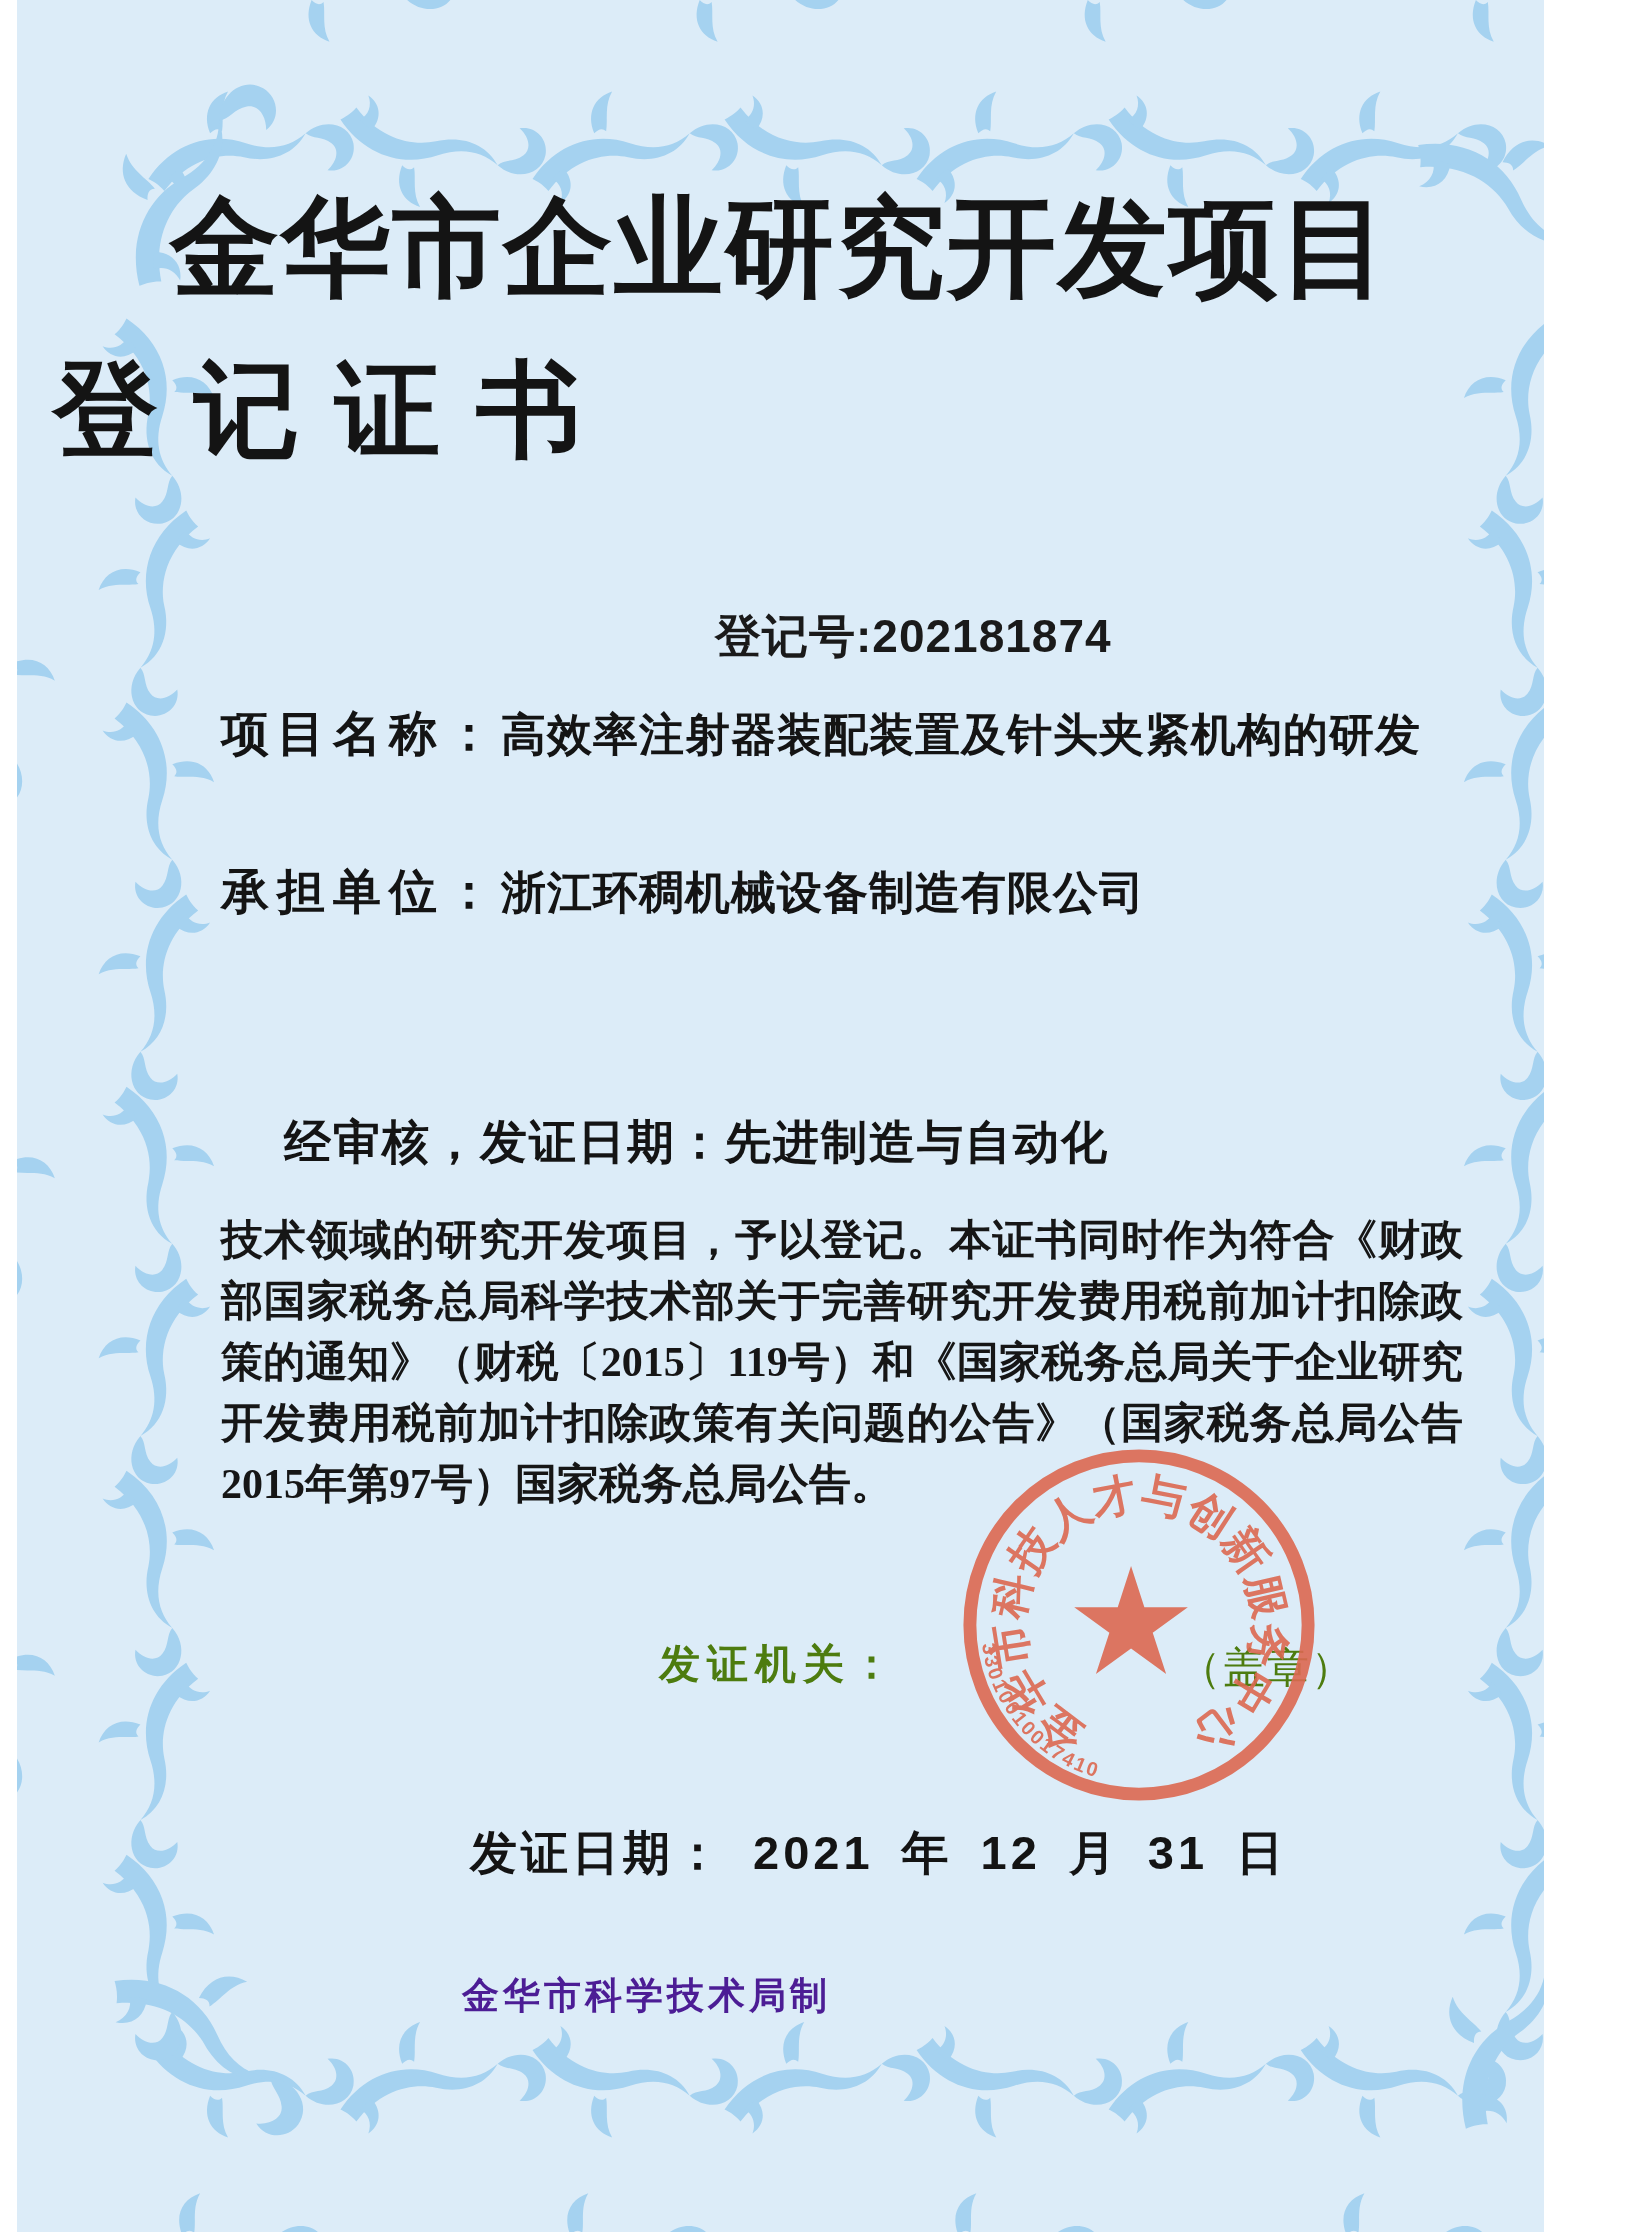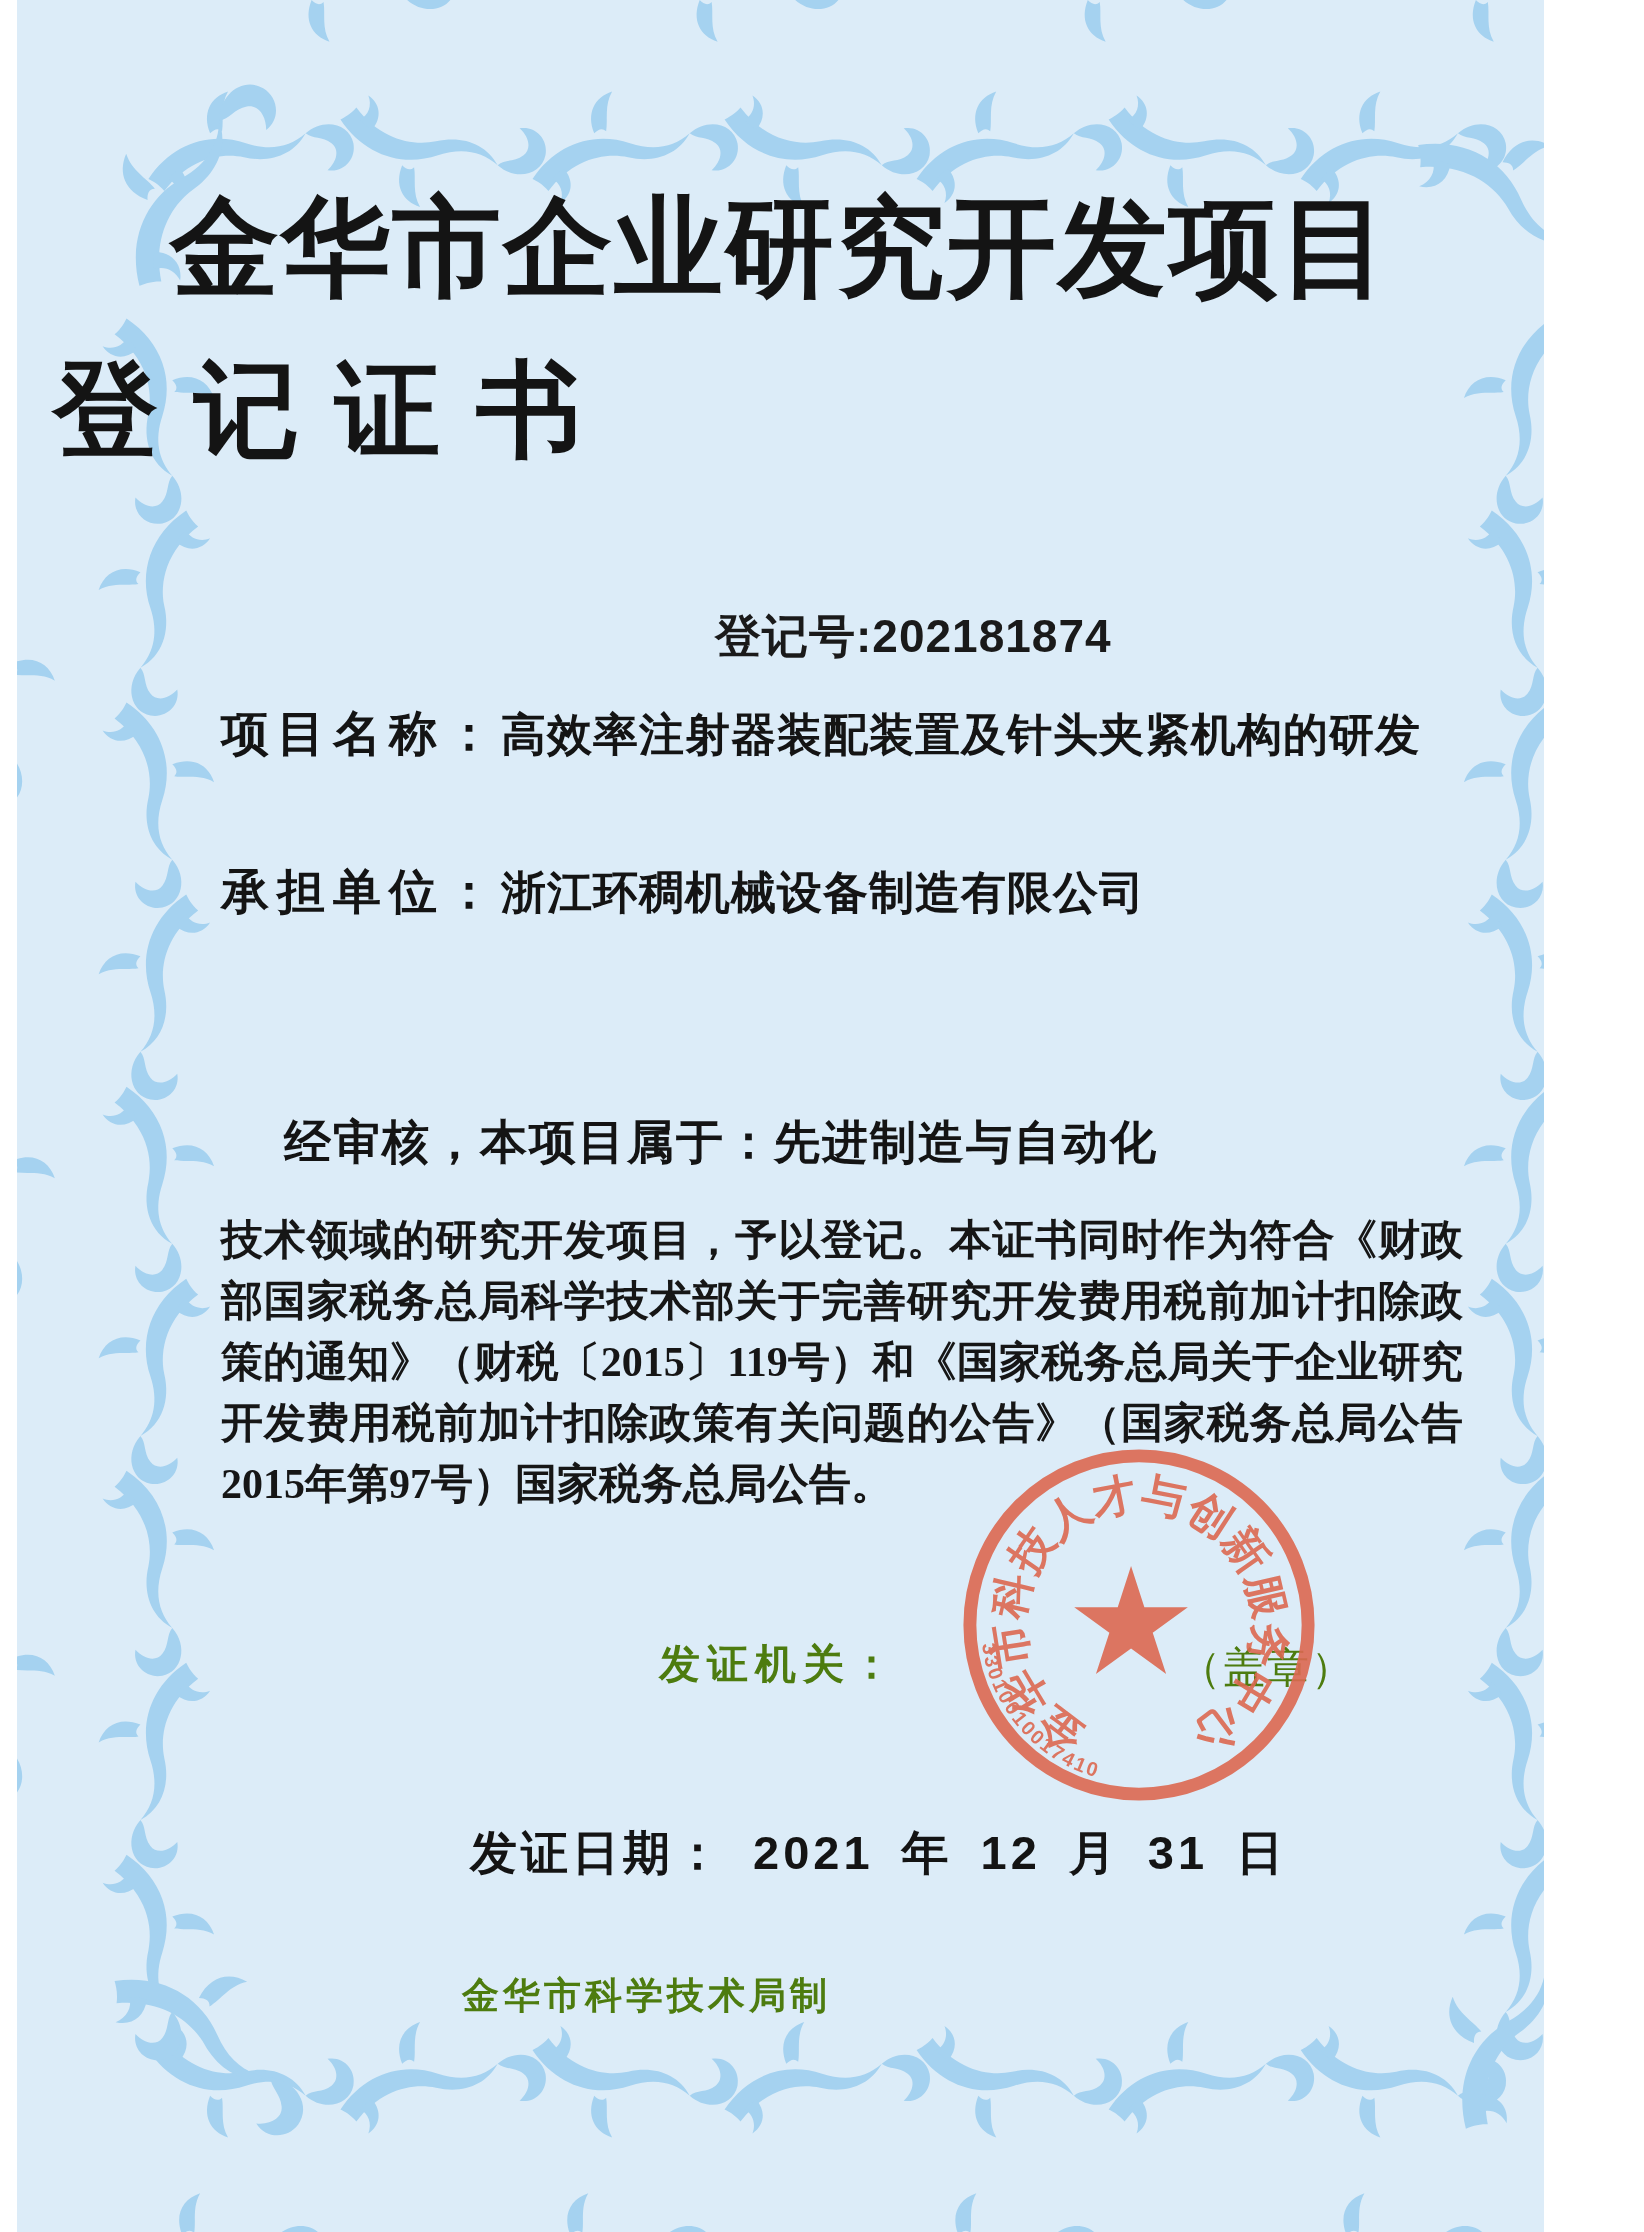--- a/index.html
+++ b/index.html
@@ -64,21 +64,21 @@
   .seal-char{font-size:44px;text-anchor:middle;dominant-baseline:central;}
   .seal-digit{font-size:20px;text-anchor:middle;dominant-baseline:central;}
 
   .dateline{
     left:453px;top:1821px;font-size:47px;font-weight:700;
     color:#141414;line-height:64px;white-space:nowrap;letter-spacing:4px;
   }
   .dateline .dv{margin-left:28px;}
   .producer{
     left:445px;top:1970px;font-size:37px;font-weight:700;
-    letter-spacing:4px;color:#4d7c0f;line-height:52px;white-space:nowrap;
+    letter-spacing:4px;color:#4c1d95;line-height:52px;white-space:nowrap;
   }
 </style>
 </head>
 <body>
 
 <div class="page">
 
   <svg id="border-svg" viewBox="0 0 1653 2244" aria-hidden="true" style="color: rgb(165, 210, 240);">
     <defs>
       <g id="motif">
@@ -150,21 +150,21 @@
 
   <div class="abs fieldrow row-project">
     <span class="f-label">项目名称：</span><span class="f-value">高效率注射器装配装置及针头夹紧机构的研发</span>
   </div>
 
   <div class="abs fieldrow row-undertaker">
     <span class="f-label">承担单位：</span><span class="f-value">浙江环稠机械设备制造有限公司</span>
   </div>
 
   <div class="abs fieldrow row-review">
-    <span class="r-label">经审核，本项目属于：</span><span class="r-value">先进制造与自动化</span>
+    <span class="r-label">经审核，发证日期：</span><span class="r-value">先进制造与自动化</span>
   </div>
 
   <div class="abs bodytext">
     <div class="bline">技术领域的研究开发项目，予以登记。本证书同时作为符合《财政</div>
     <div class="bline">部国家税务总局科学技术部关于完善研究开发费用税前加计扣除政</div>
     <div class="bline">策的通知》（财税〔2015〕119号）和《国家税务总局关于企业研究</div>
     <div class="bline">开发费用税前加计扣除政策有关问题的公告》（国家税务总局公告</div>
     <div class="bline last">2015年第97号）国家税务总局公告。</div>
   </div>
 

